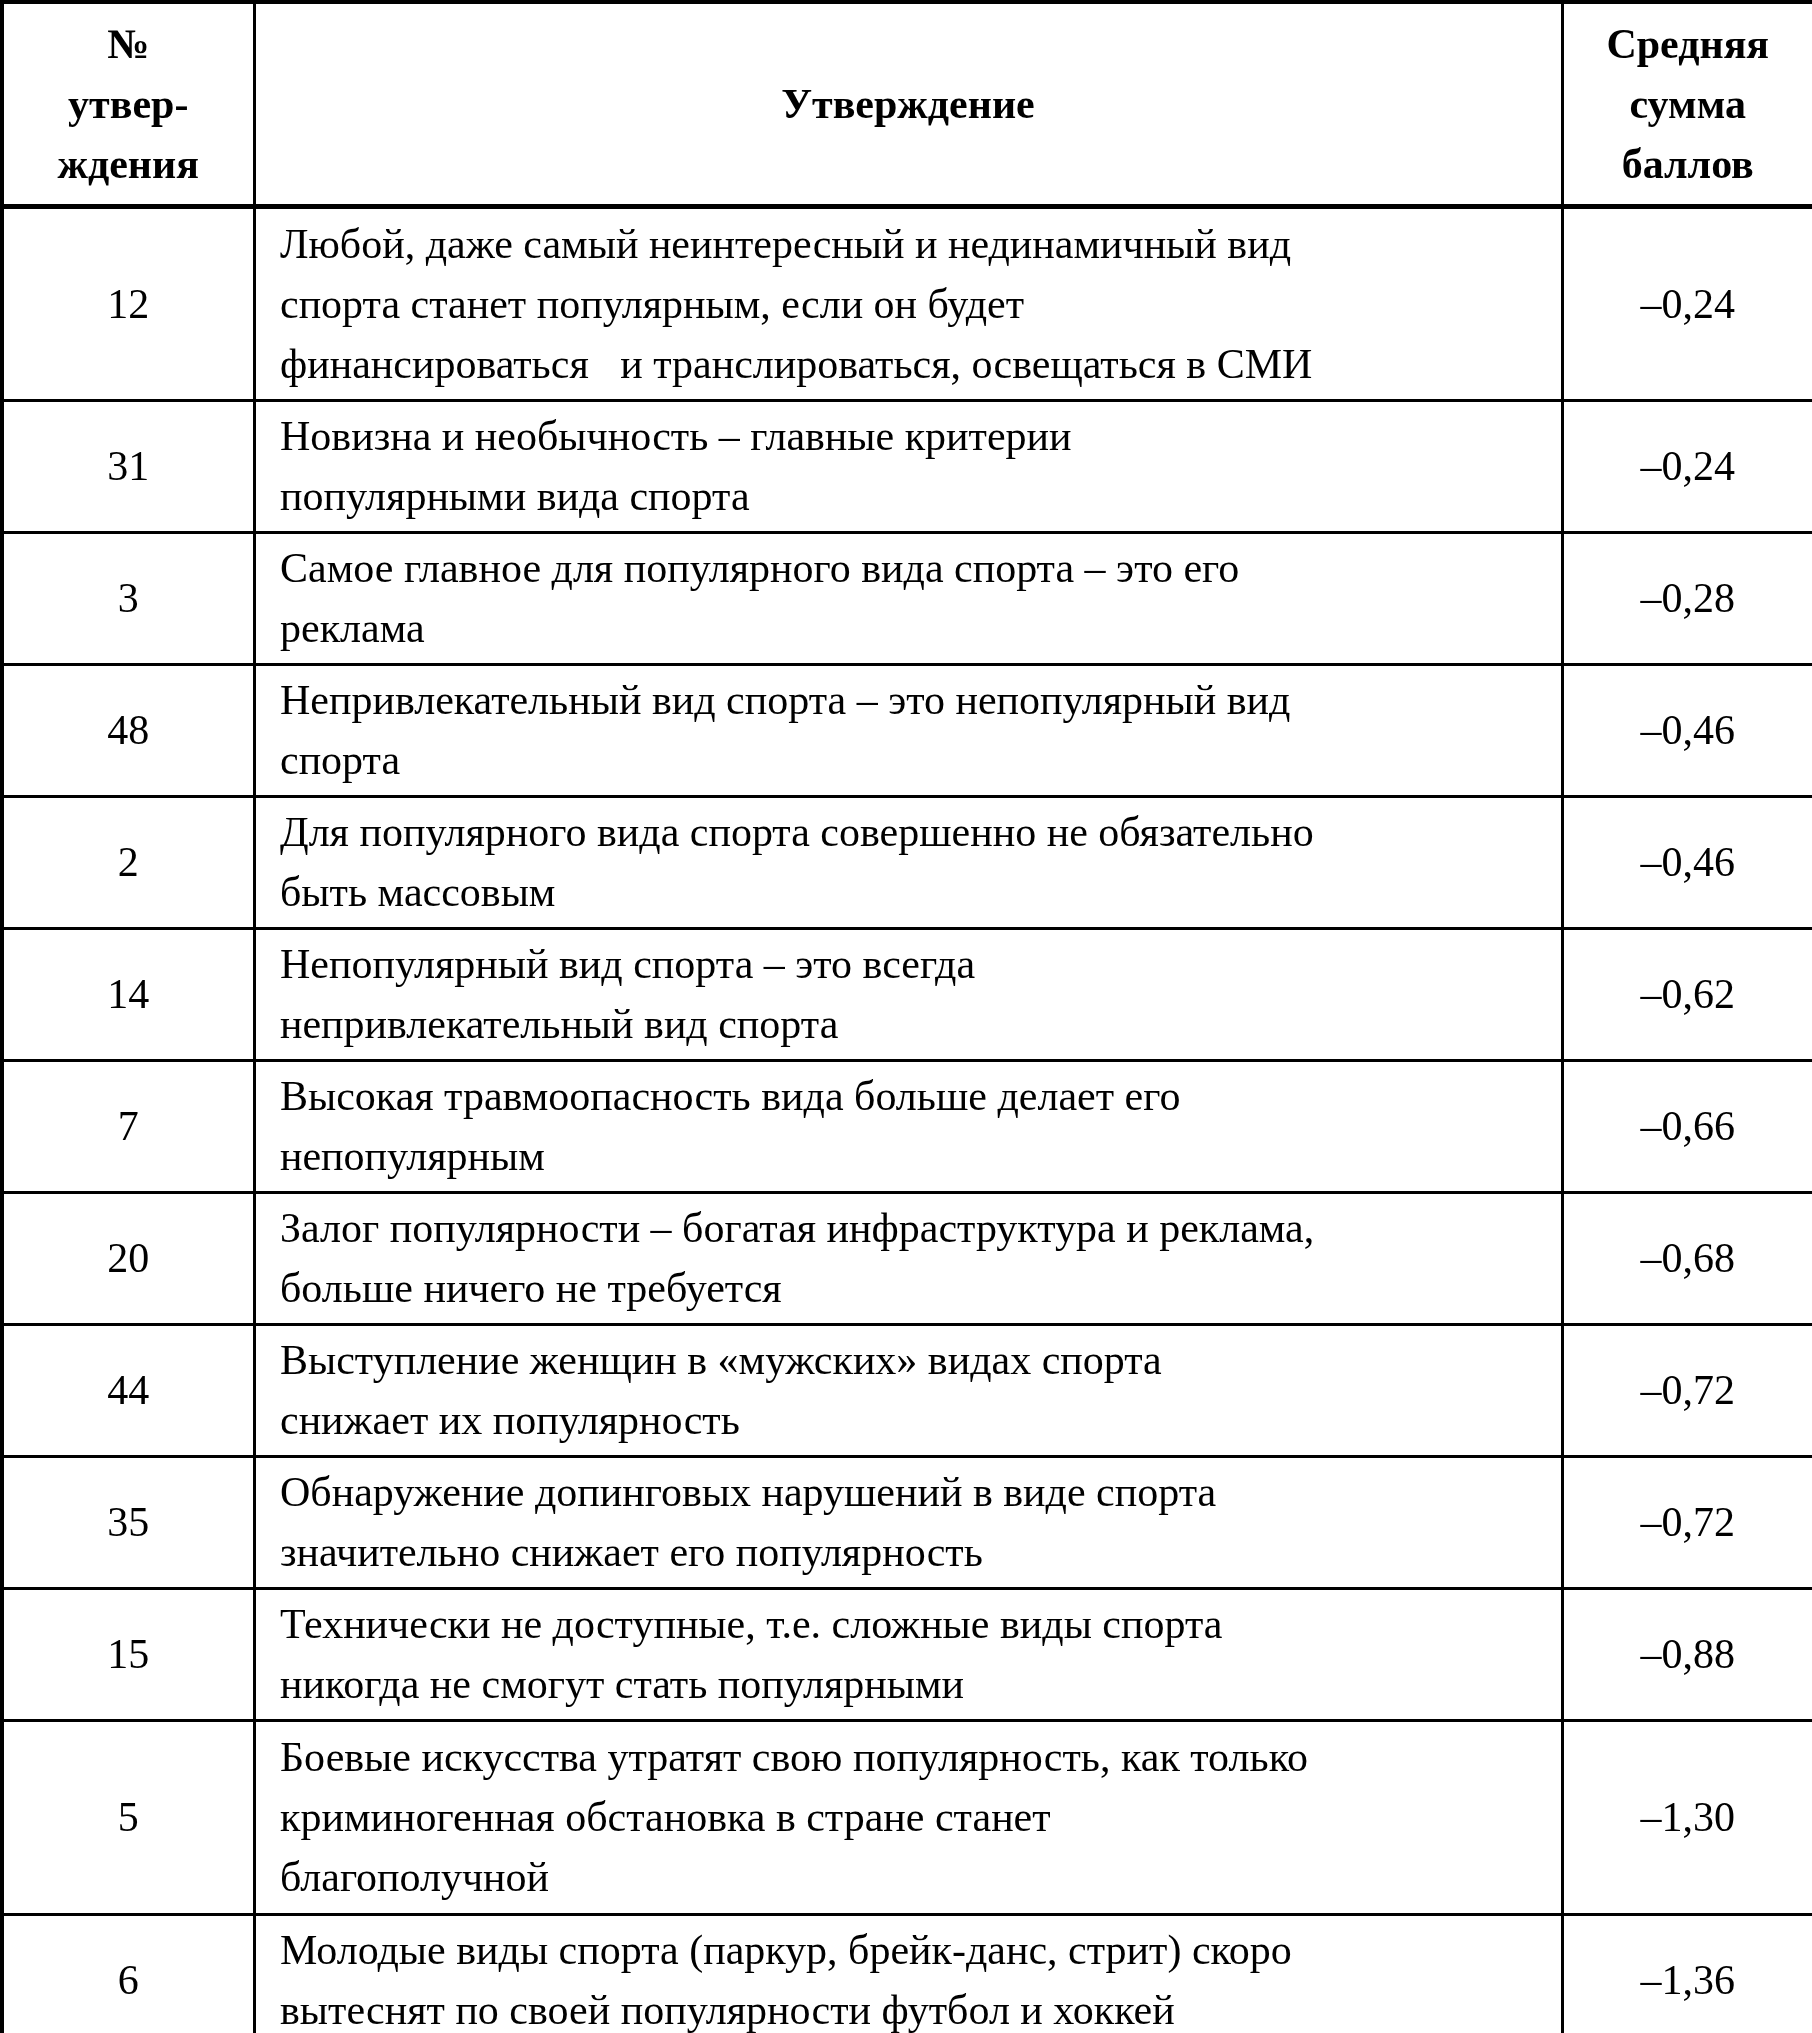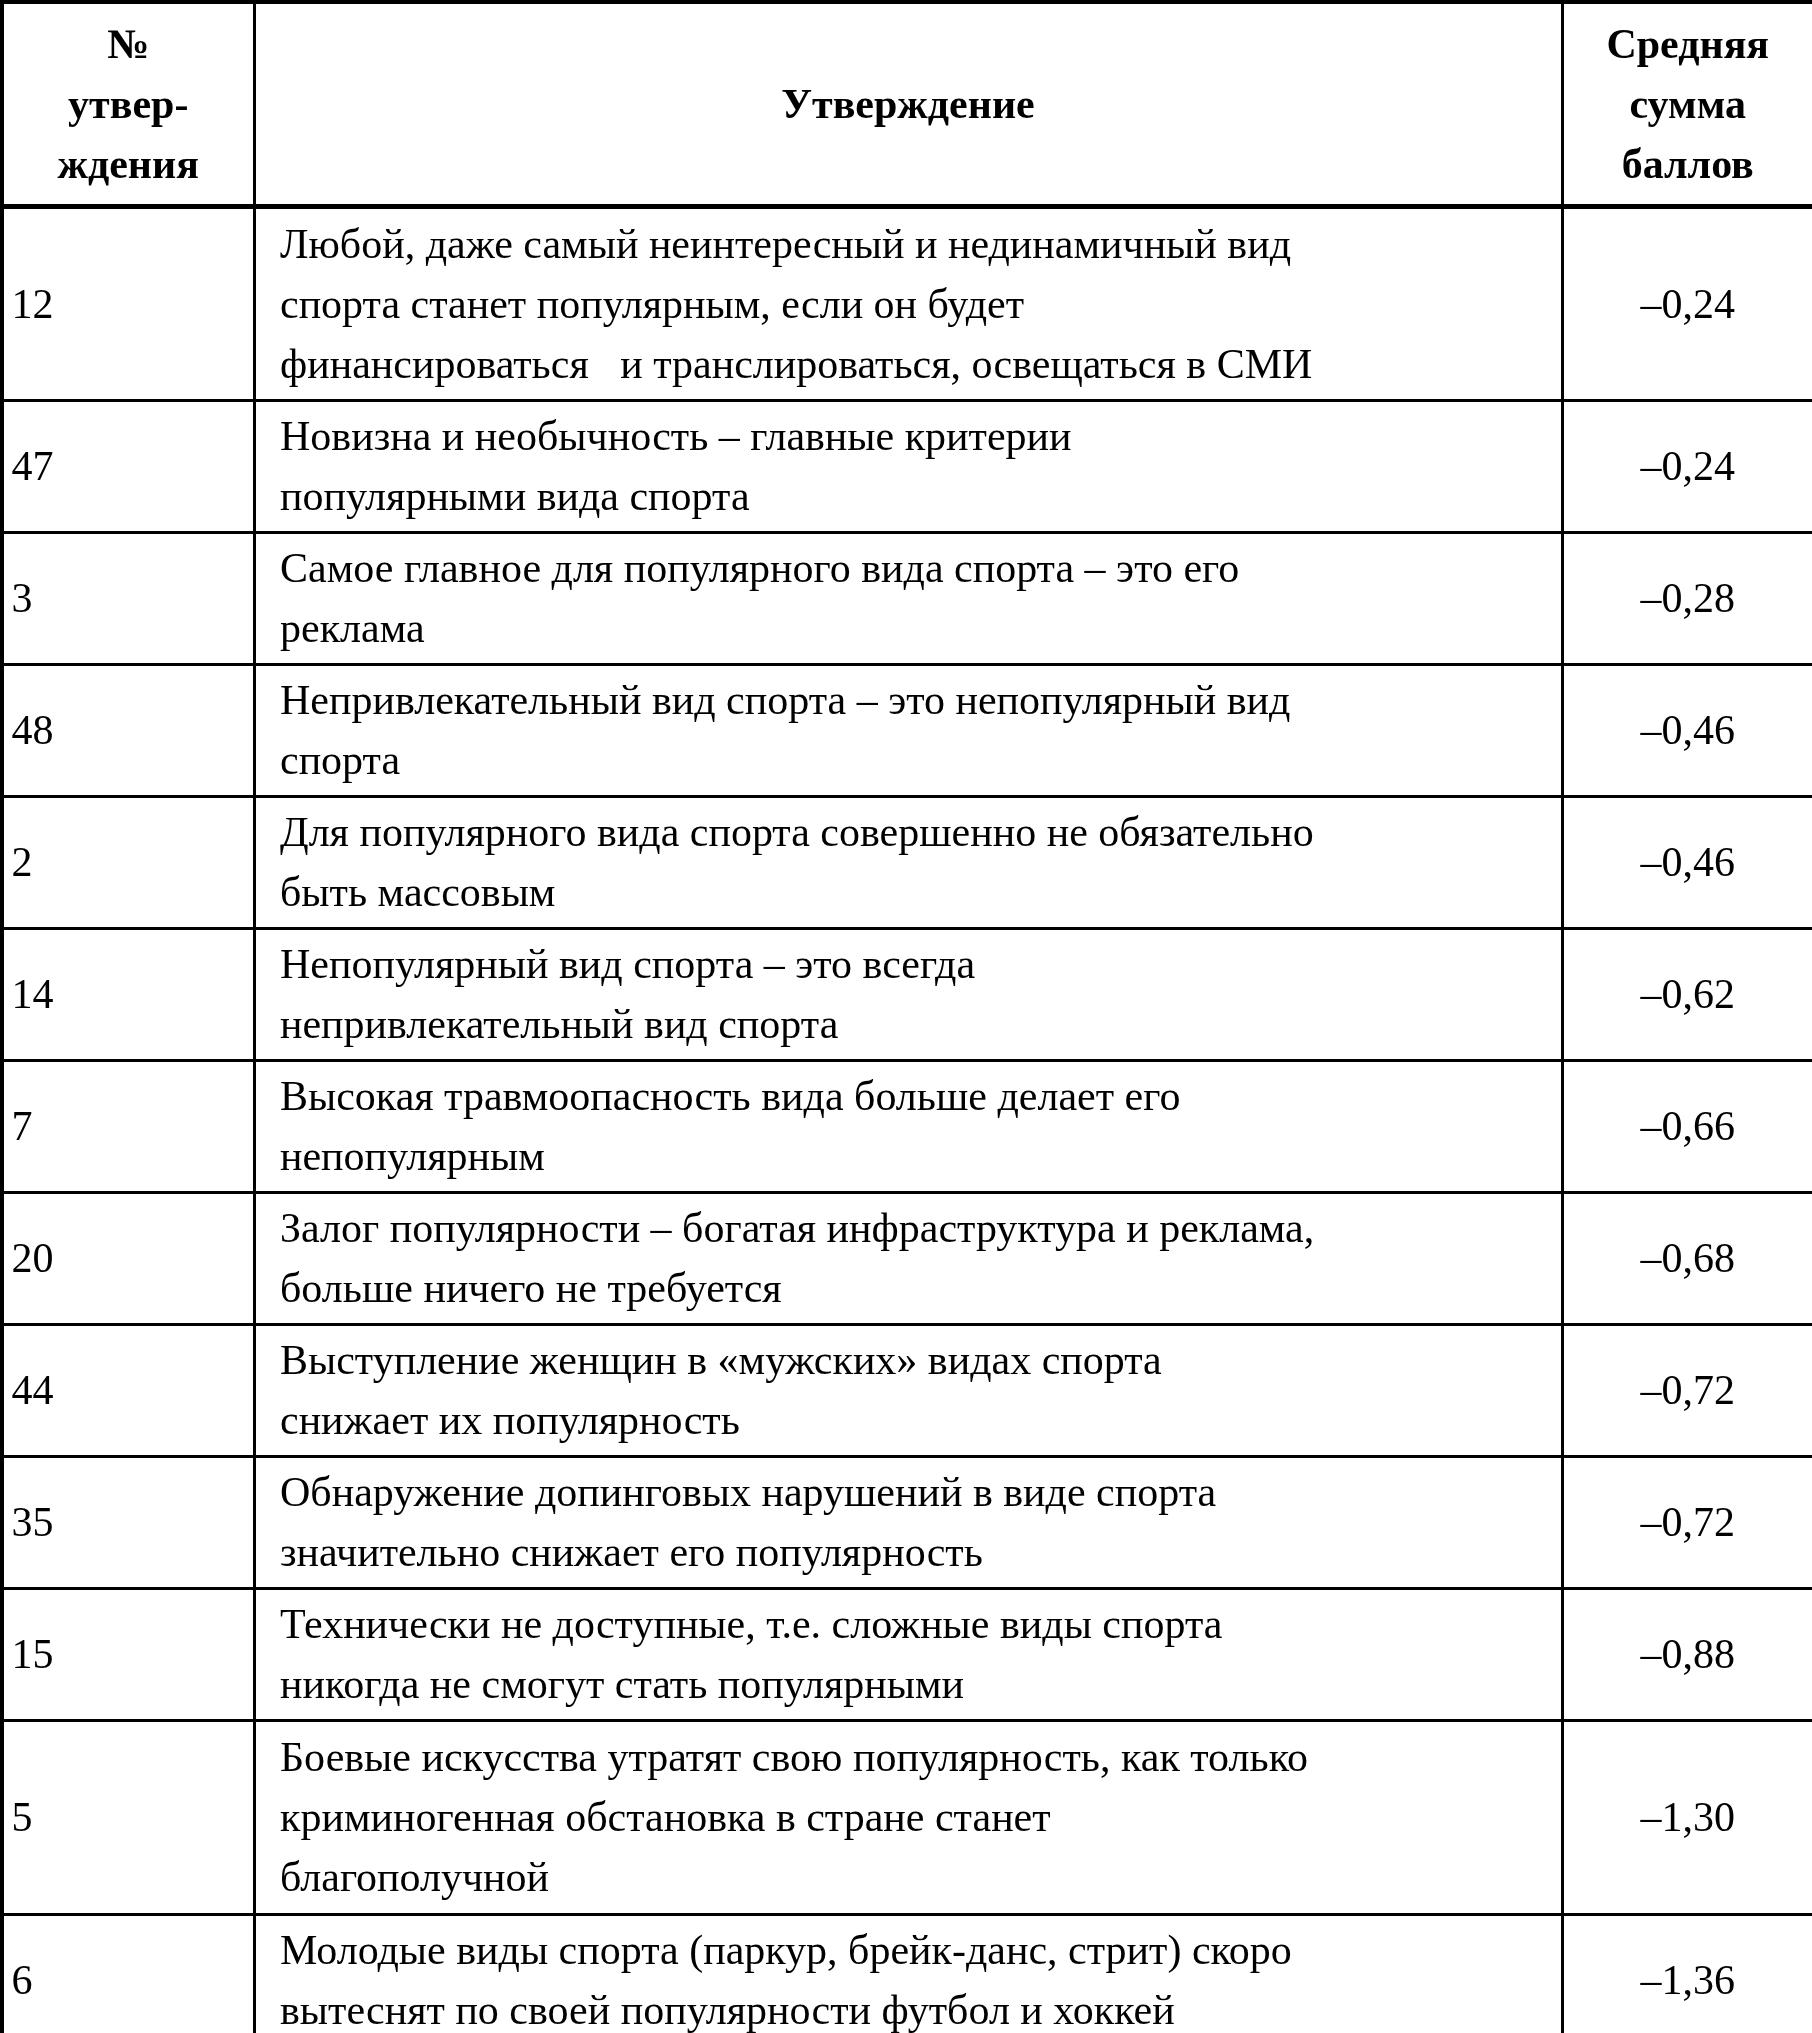--- a/index.html
+++ b/index.html
@@ -37,20 +37,21 @@
   thead th {
     font-weight: bold;
     text-align: center;
     white-space: pre-line;
     border-bottom: 5.6px solid #000000;
     height: 192px;
   }
   tbody tr { height: 132px; }
   tbody tr.r3 { height: 194px; }
   td.num {
+    text-align: center;
   }
   td.stmt {
     text-align: left;
     white-space: pre-line;
     padding: 3.8px 22.6px 3.8px 24.5px;
     font-family: Liberation Serif, serif;
   }
   td.score {
     text-align: center;
   }
@@ -77,21 +78,21 @@
   </thead>
   <tbody>
     <tr class="r3">
       <td class="num">12</td>
       <td class="stmt">Любой, даже самый неинтересный и нединамичный вид
 спорта станет популярным, если он будет
 финансироваться &nbsp; и транслироваться, освещаться в СМИ</td>
       <td class="score">–0,24</td>
     </tr>
     <tr>
-      <td class="num">47</td>
+      <td class="num">31</td>
       <td class="stmt">Новизна и необычность – главные критерии
 популярными вида спорта</td>
       <td class="score">–0,24</td>
     </tr>
     <tr>
       <td class="num">3</td>
       <td class="stmt">Самое главное для популярного вида спорта – это его
 реклама</td>
       <td class="score">–0,28</td>
     </tr>

